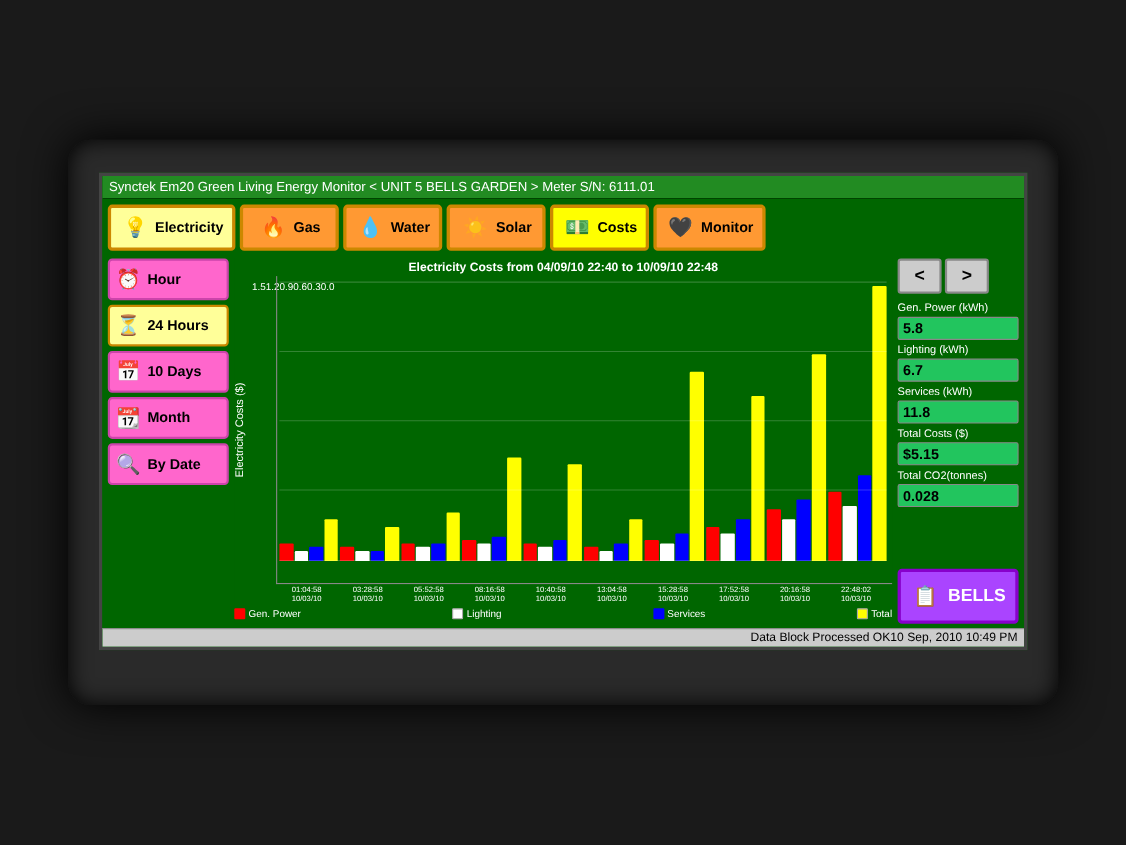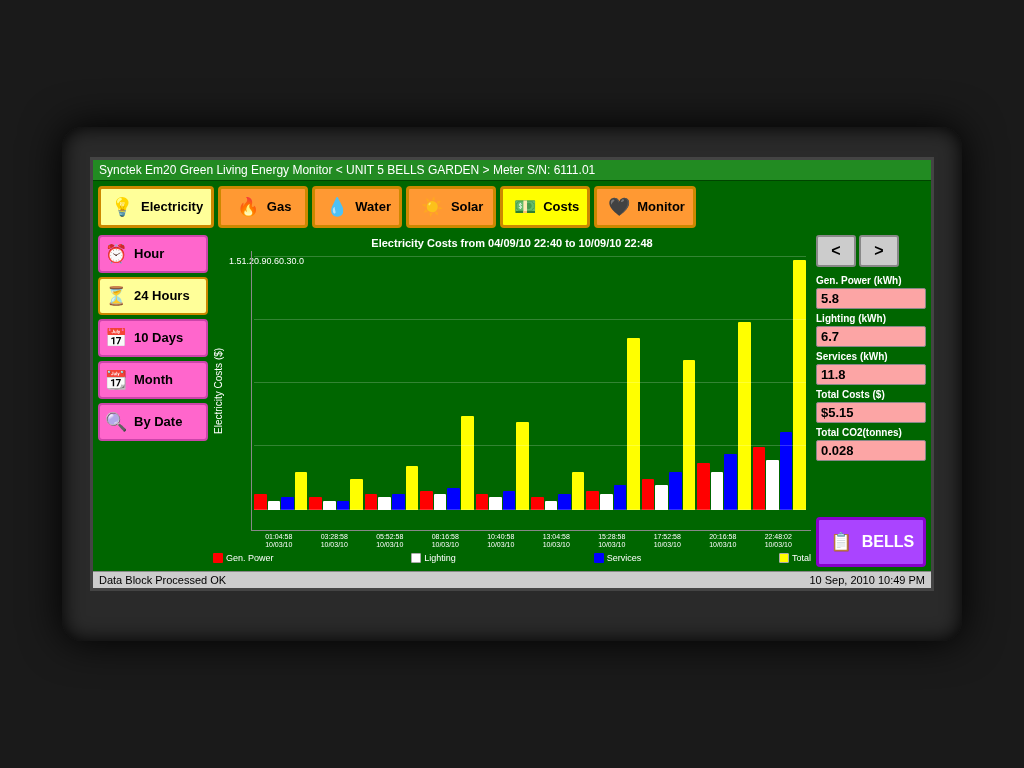--- a/index.html
+++ b/index.html
@@ -220,24 +220,24 @@
       cursor: pointer;
     }
     .stat-group {
       display: flex;
       flex-direction: column;
       gap: 2px;
     }
     .stat-label {
       color: white;
       font-size: 10px;
-      font-weight: bold;
+      font-weight: normal;
     }
     .stat-value {
-      background: #fca5a5;
+      background: #22c55e;
       border: 1px solid #888;
       padding: 2px 4px;
       font-size: 13px;
       font-weight: bold;
       color: #000;
       border-radius: 2px;
     }
     .menu-btn {
       background: #aa44ff;
       border: 3px solid #8800cc;
@@ -249,21 +249,21 @@
       padding: 8px 5px;
       cursor: pointer;
       margin-top: auto;
       color: white;
       font-weight: bold;
       font-size: 16px;
     }
     .status-bar {
       background: #cccccc;
       display: flex;
-      justify-content: space-between;
+      justify-content: flex-end;
       padding: 2px 6px;
       font-size: 11px;
       color: #000;
       border-top: 1px solid #888;
     }
     .grid-lines {
       position: absolute;
       top: 5px;
       left: 2px;
       right: 5px;

